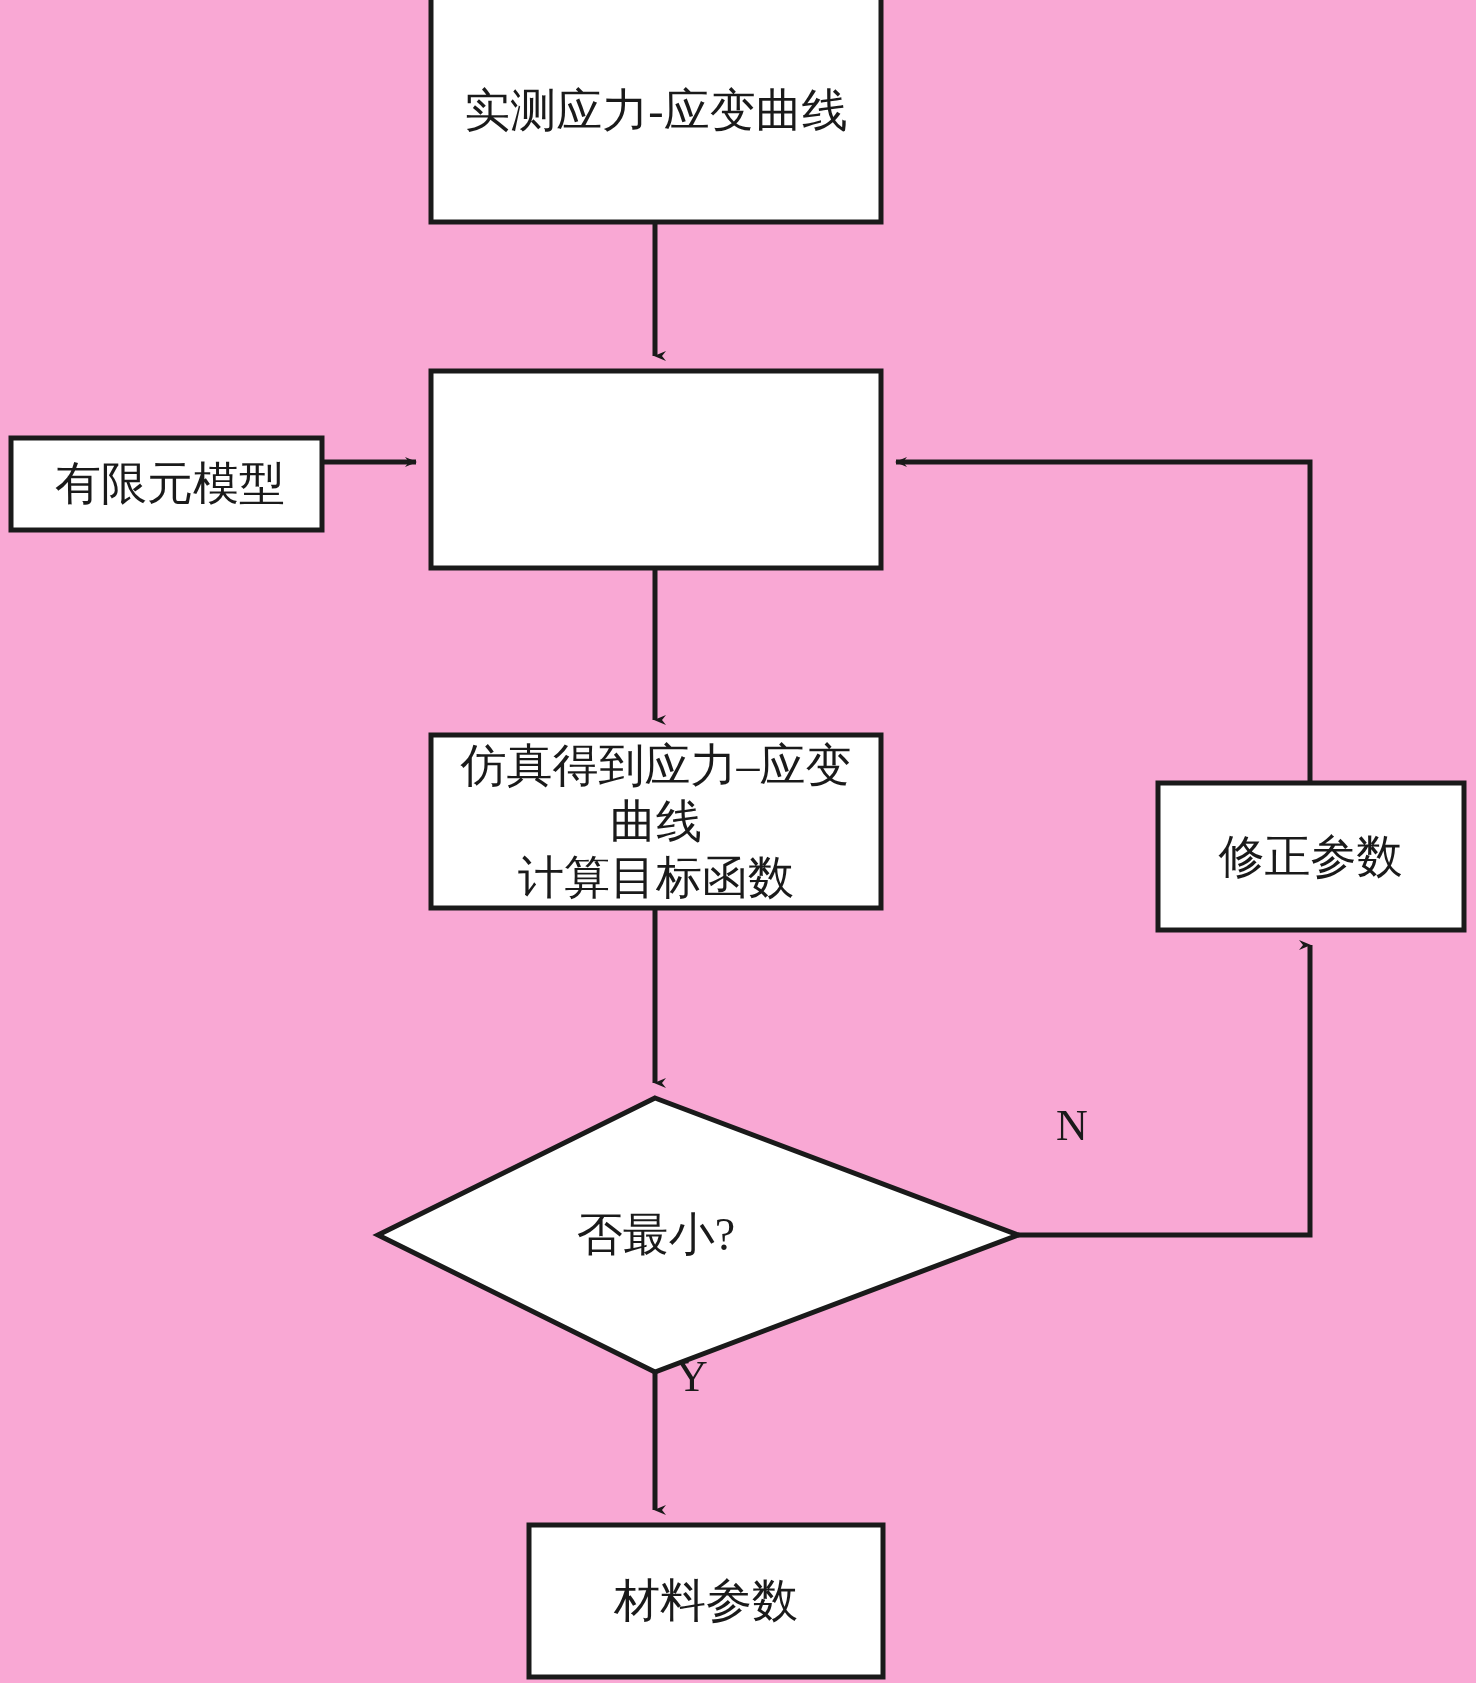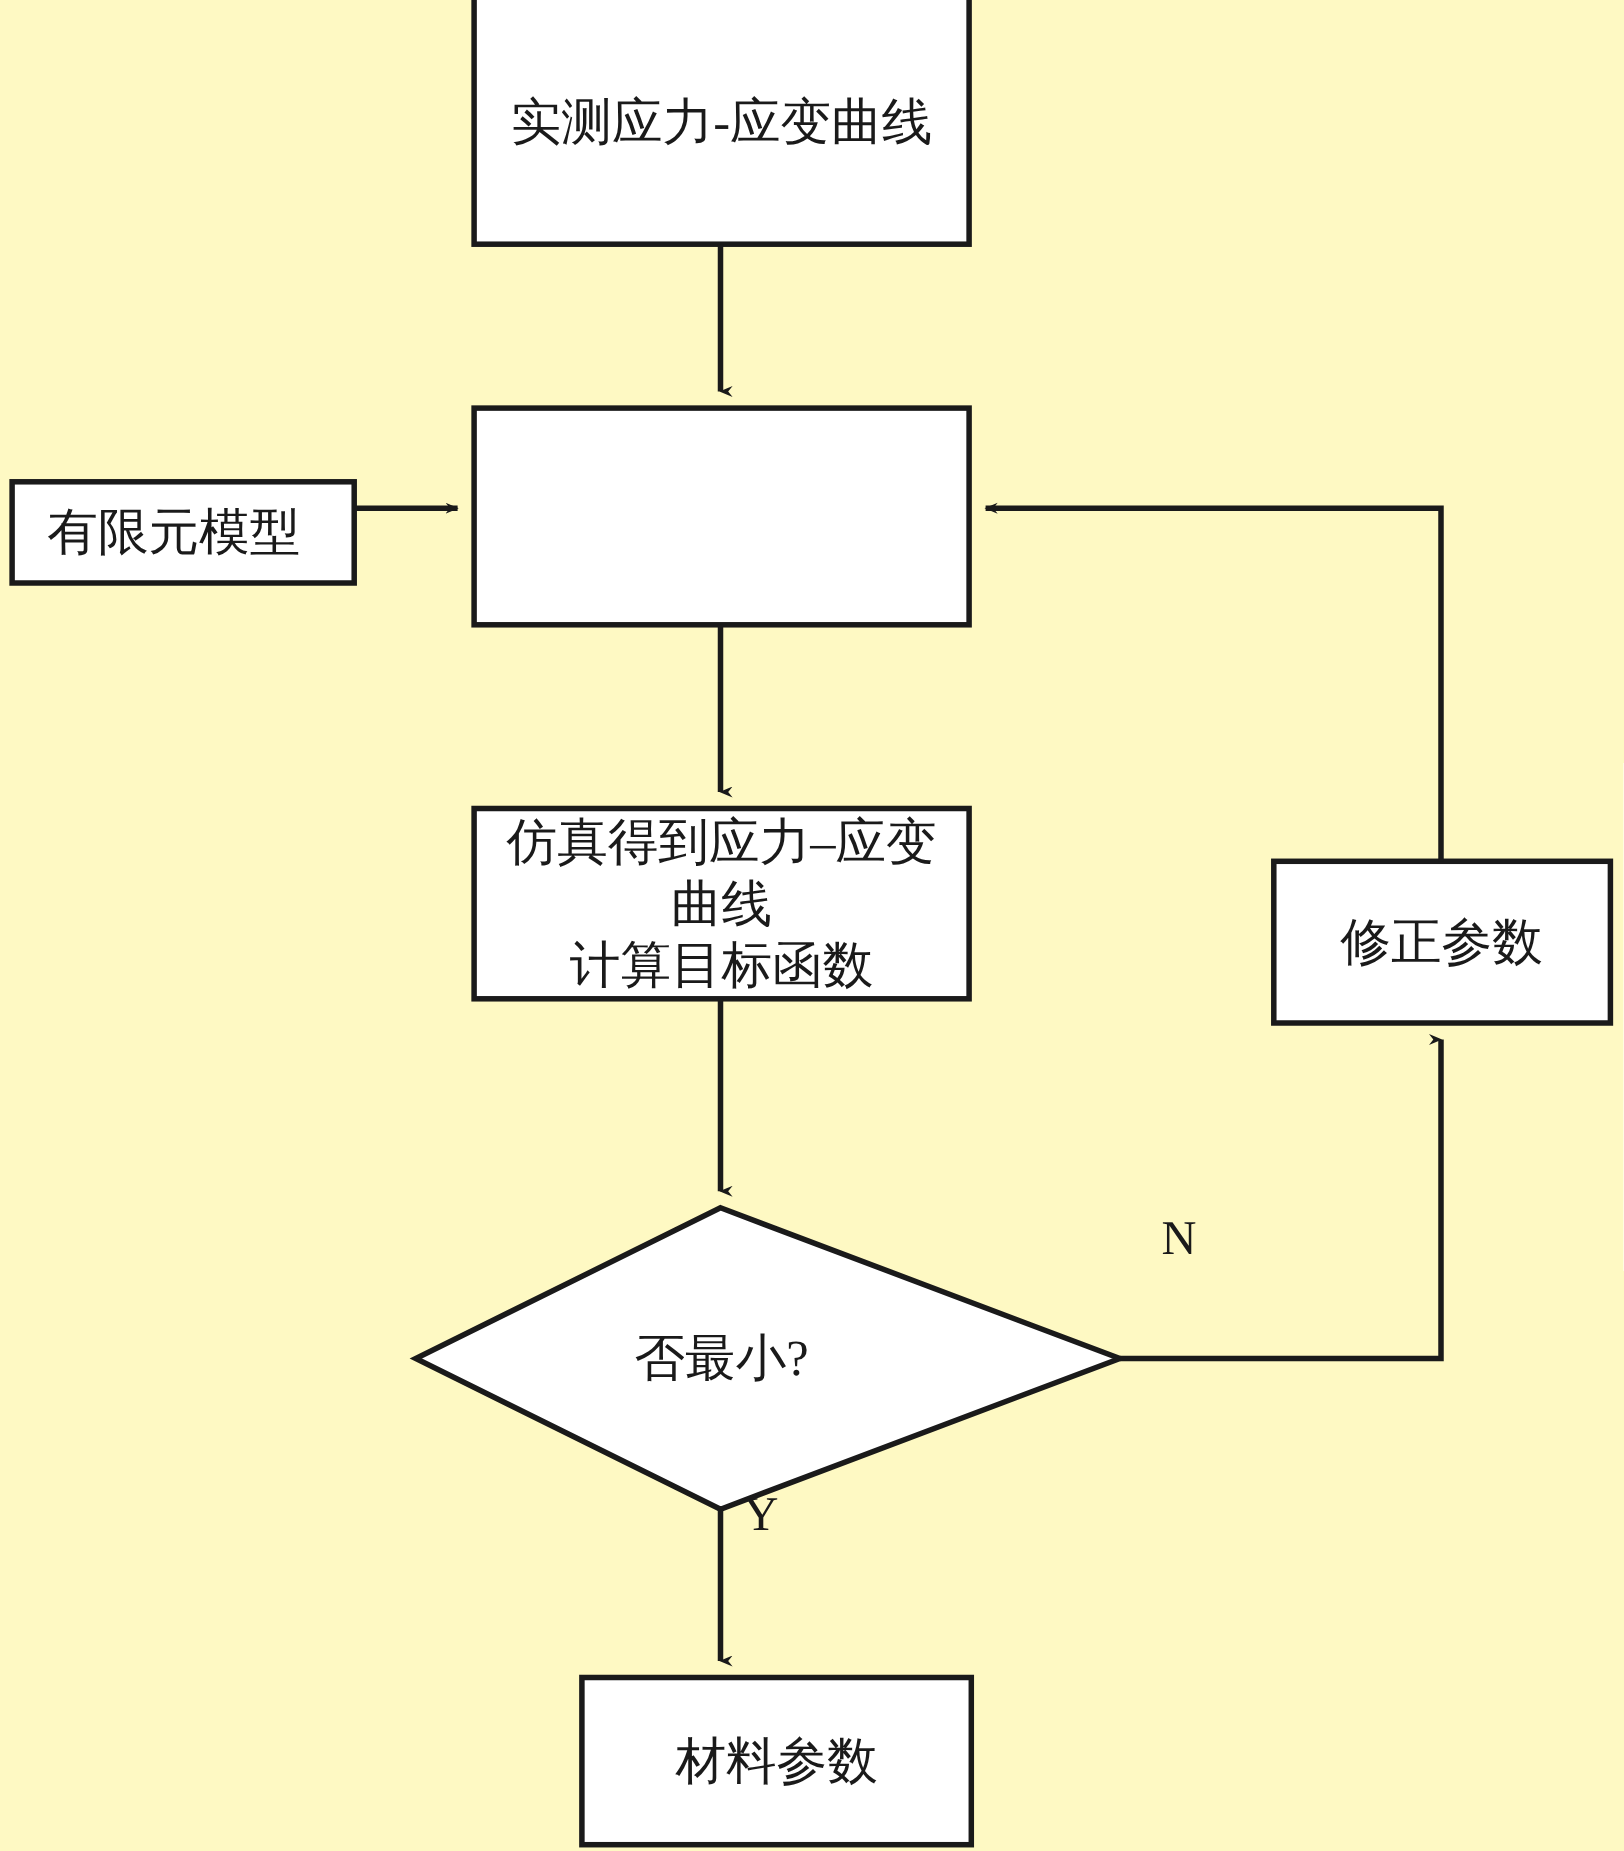--- a/index.html
+++ b/index.html
@@ -4,21 +4,21 @@
 <style>
   html, body {
     margin: 0;
     padding: 0;
     background: #ffffff;
   }
   #canvas {
     position: relative;
     width: 1476px;
     height: 1683px;
-    background: #fef9c3;
+    background: #f9a8d4;
     overflow: hidden;
     font-family: "Liberation Serif", "DejaVu Serif", serif;
   }
   #flow-svg {
     position: absolute;
     left: 0;
     top: 0;
     width: 1476px;
     height: 1683px;
   }
@@ -33,21 +33,21 @@
     font-family: "Liberation Serif", "DejaVu Serif", serif;
     white-space: pre;
     pointer-events: none;
   }
   .node-label .line {
     display: block;
     line-height: 1.22;
   }
   
   #label-measured      { left: 430px; top: 0px;    width: 452px; height: 222px; font-size: 46px; }
-  #label-fem           { left: 2px;  top: 438px;  width: 312px; height: 93px;  font-size: 46px; text-align: right; }
+  #label-fem           { left: 14px;  top: 438px;  width: 312px; height: 93px;  font-size: 46px; text-align: right; }
   #label-optislang     { left: 430px; top: 371px;  width: 452px; height: 198px; font-size: 46px; }
   #label-simulation    { left: 430px; top: 735px;  width: 452px; height: 174px; font-size: 46px; }
   #label-modify        { left: 1157px; top: 783px; width: 307px; height: 148px; font-size: 46px; }
   #label-decision      { left: 430px; top: 1098px; width: 452px; height: 274px; font-size: 46px; }
   #label-material      { left: 528px; top: 1525px; width: 356px; height: 152px; font-size: 46px; text-align: center; }
 
   .edge-label {
     position: absolute;
     color: #1a1a1a;
     font-family: "Liberation Serif", "DejaVu Serif", serif;

